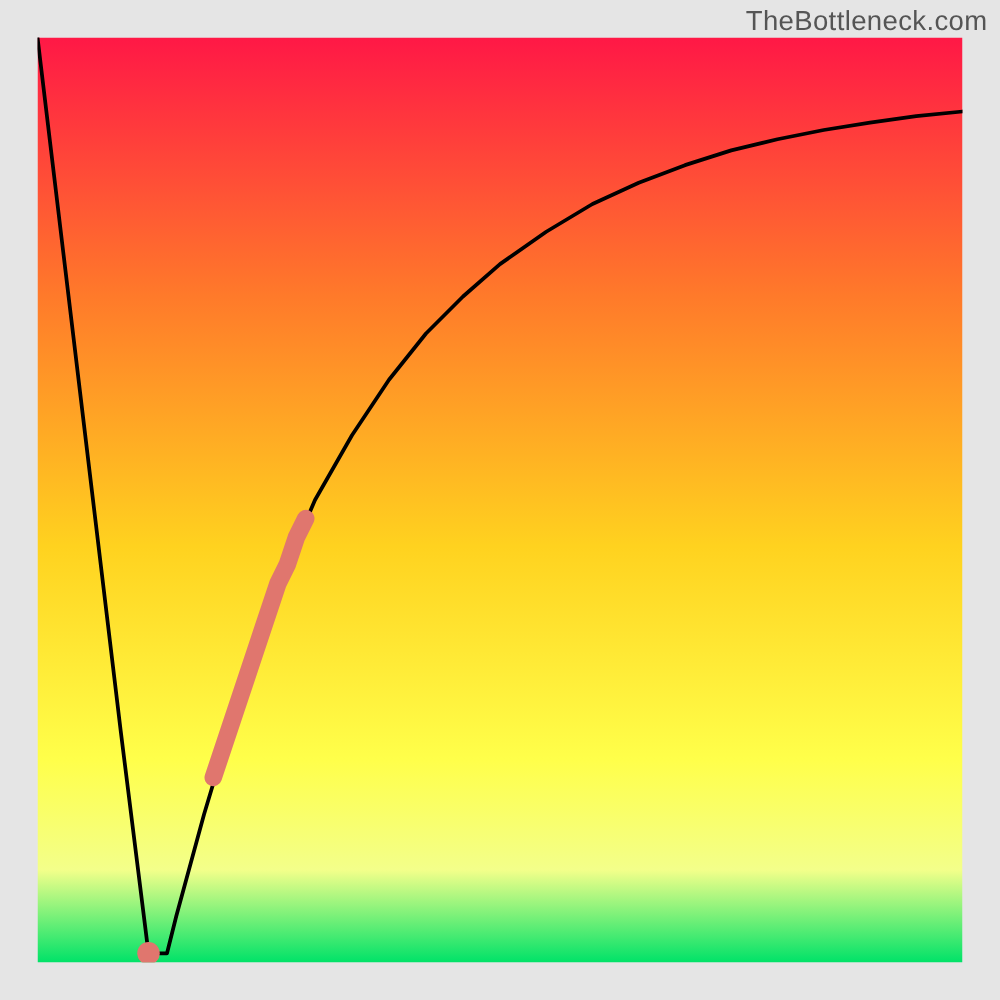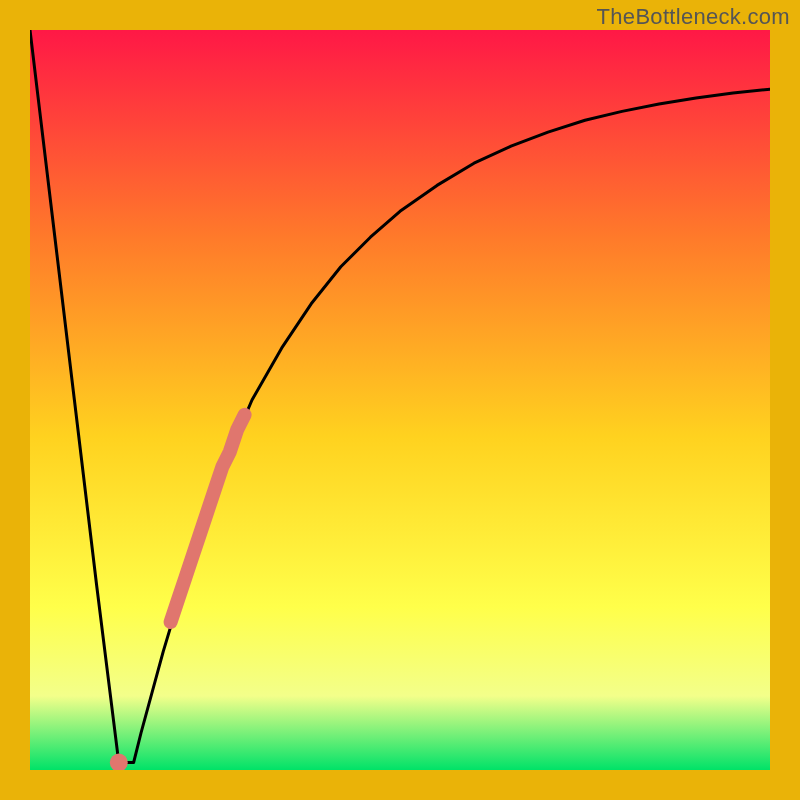--- a/index.html
+++ b/index.html
@@ -8,21 +8,21 @@
     width: 800px;
     height: 800px;
     overflow: hidden;
     background: #000;
     font-family: Arial, Helvetica, sans-serif;
   }
   .frame {
     position: relative;
     width: 800px;
     height: 800px;
-    background: #eab308;
+    background: #e5e5e5;
   }
   .plot {
     position: absolute;
     left: 30px;
     top: 30px;
     width: 740px;
     height: 740px;
   }
   .watermark {
     position: absolute;

